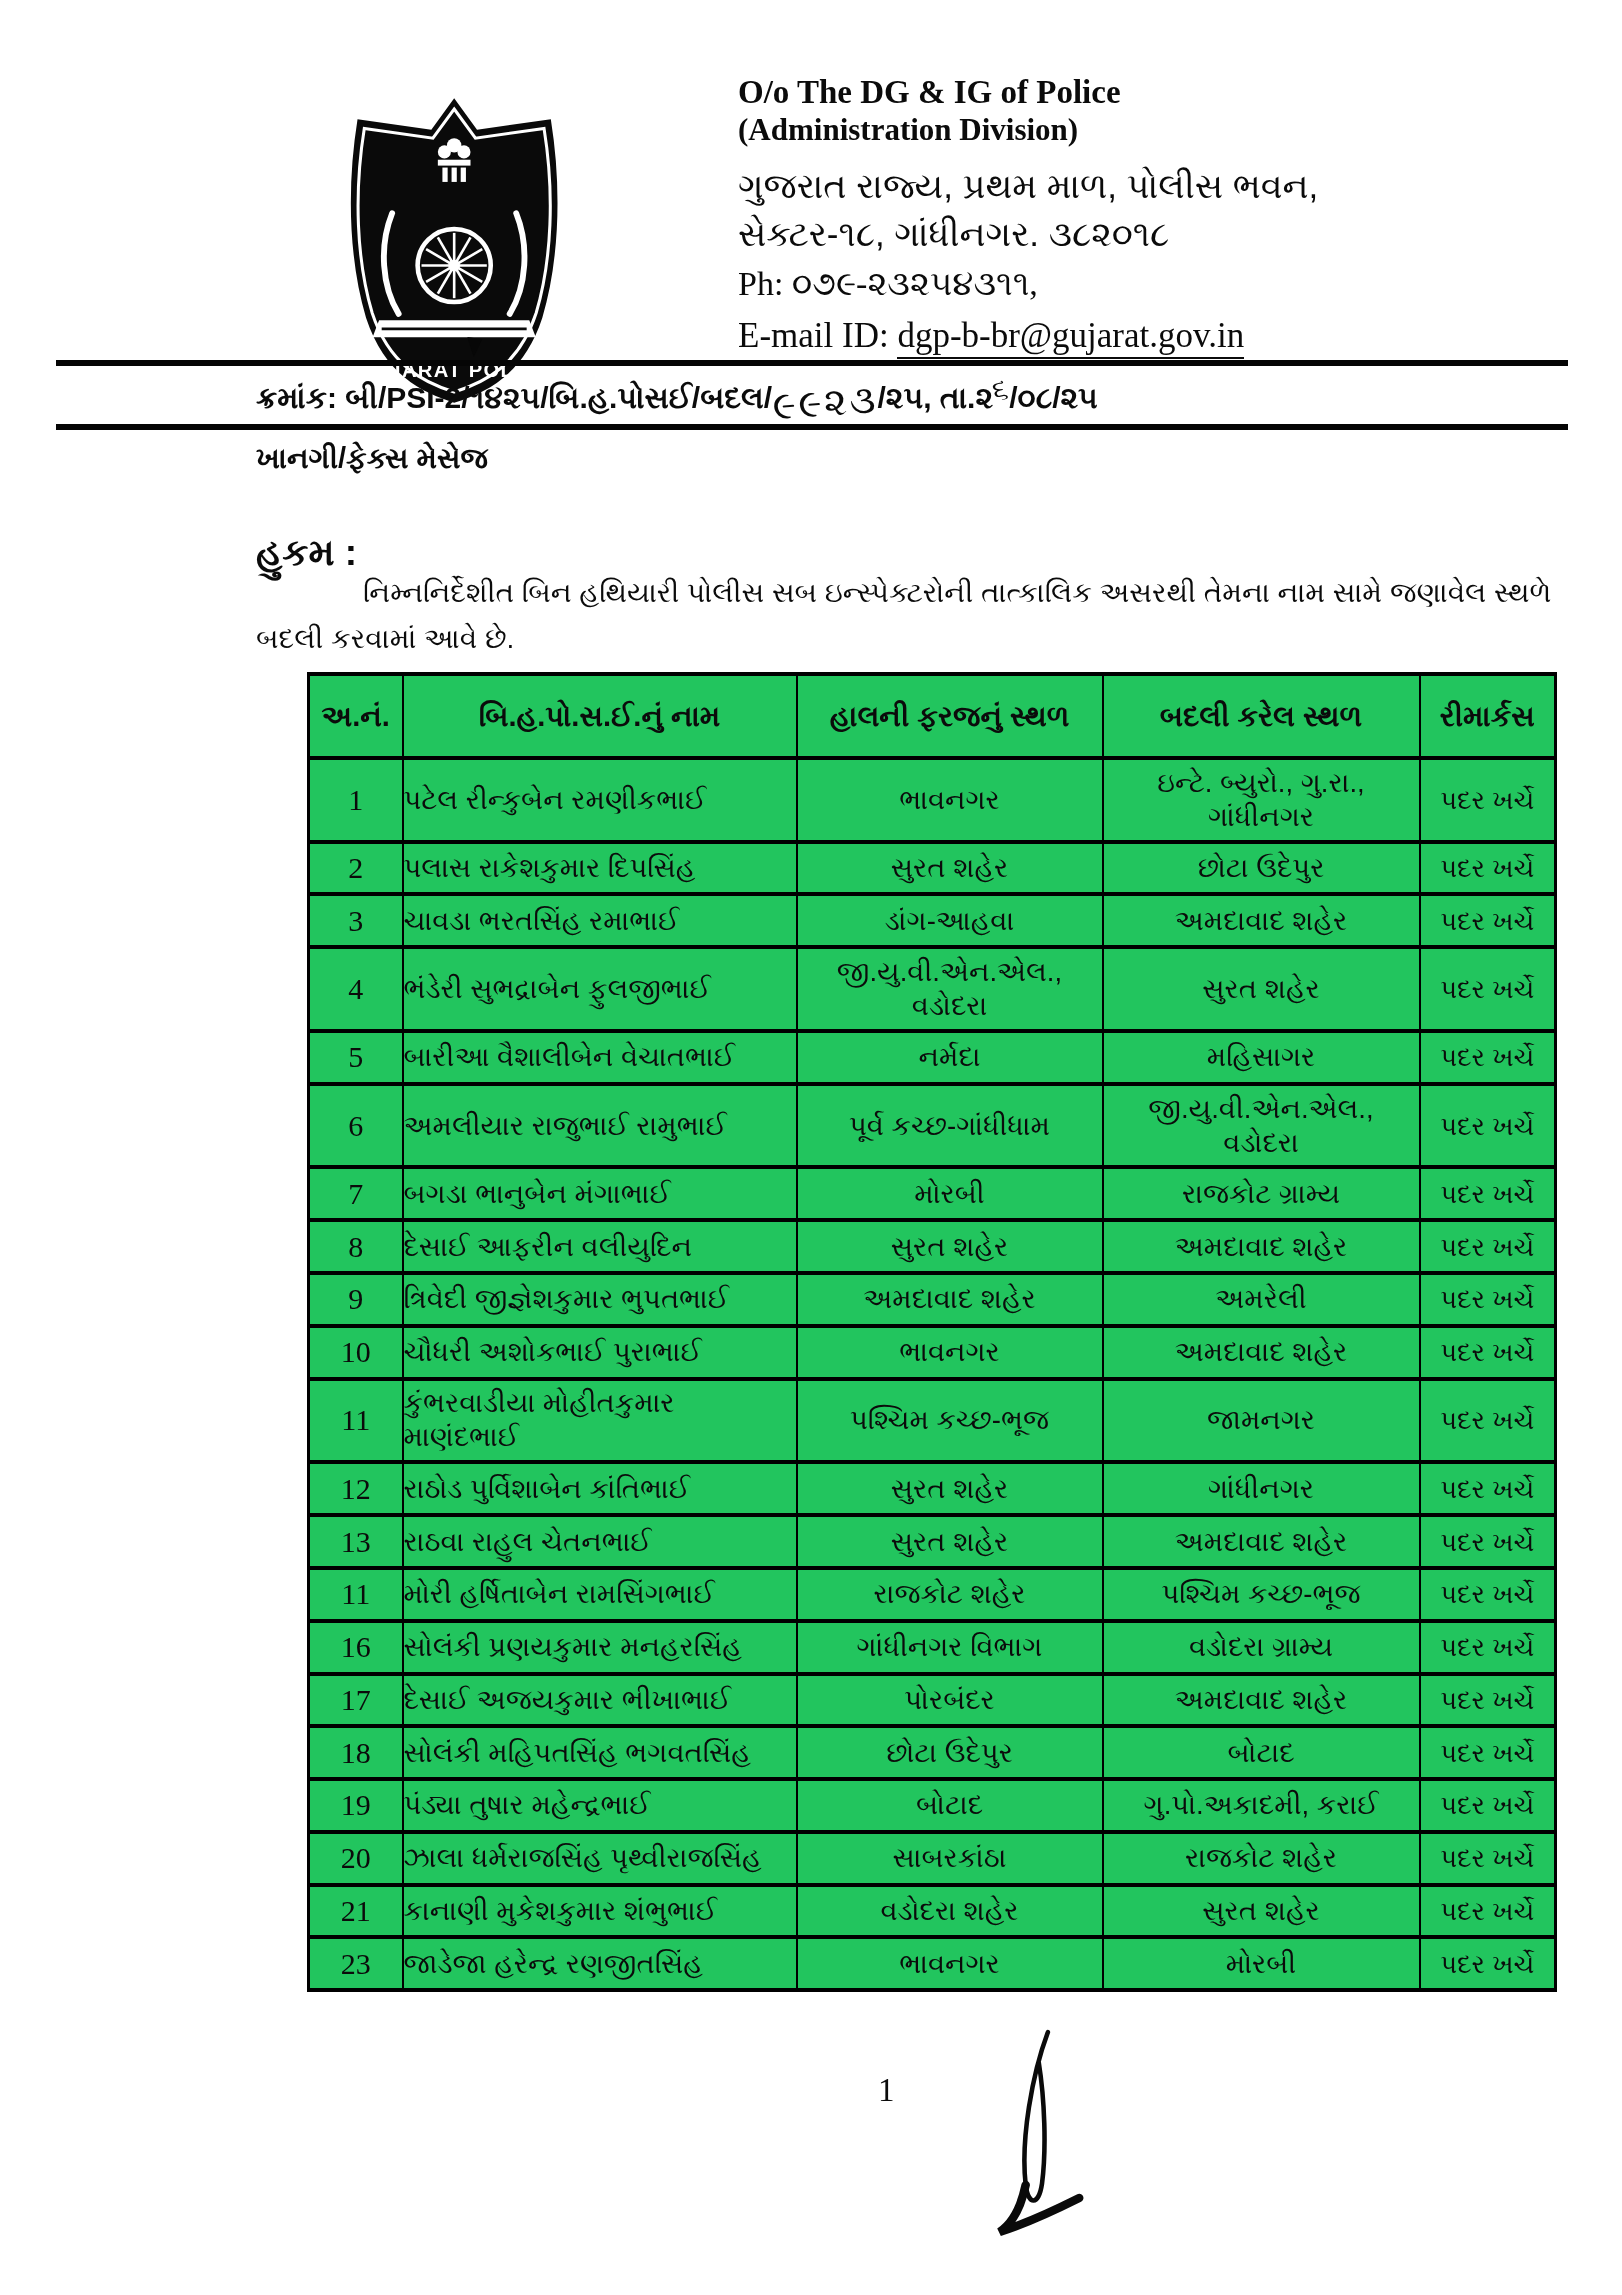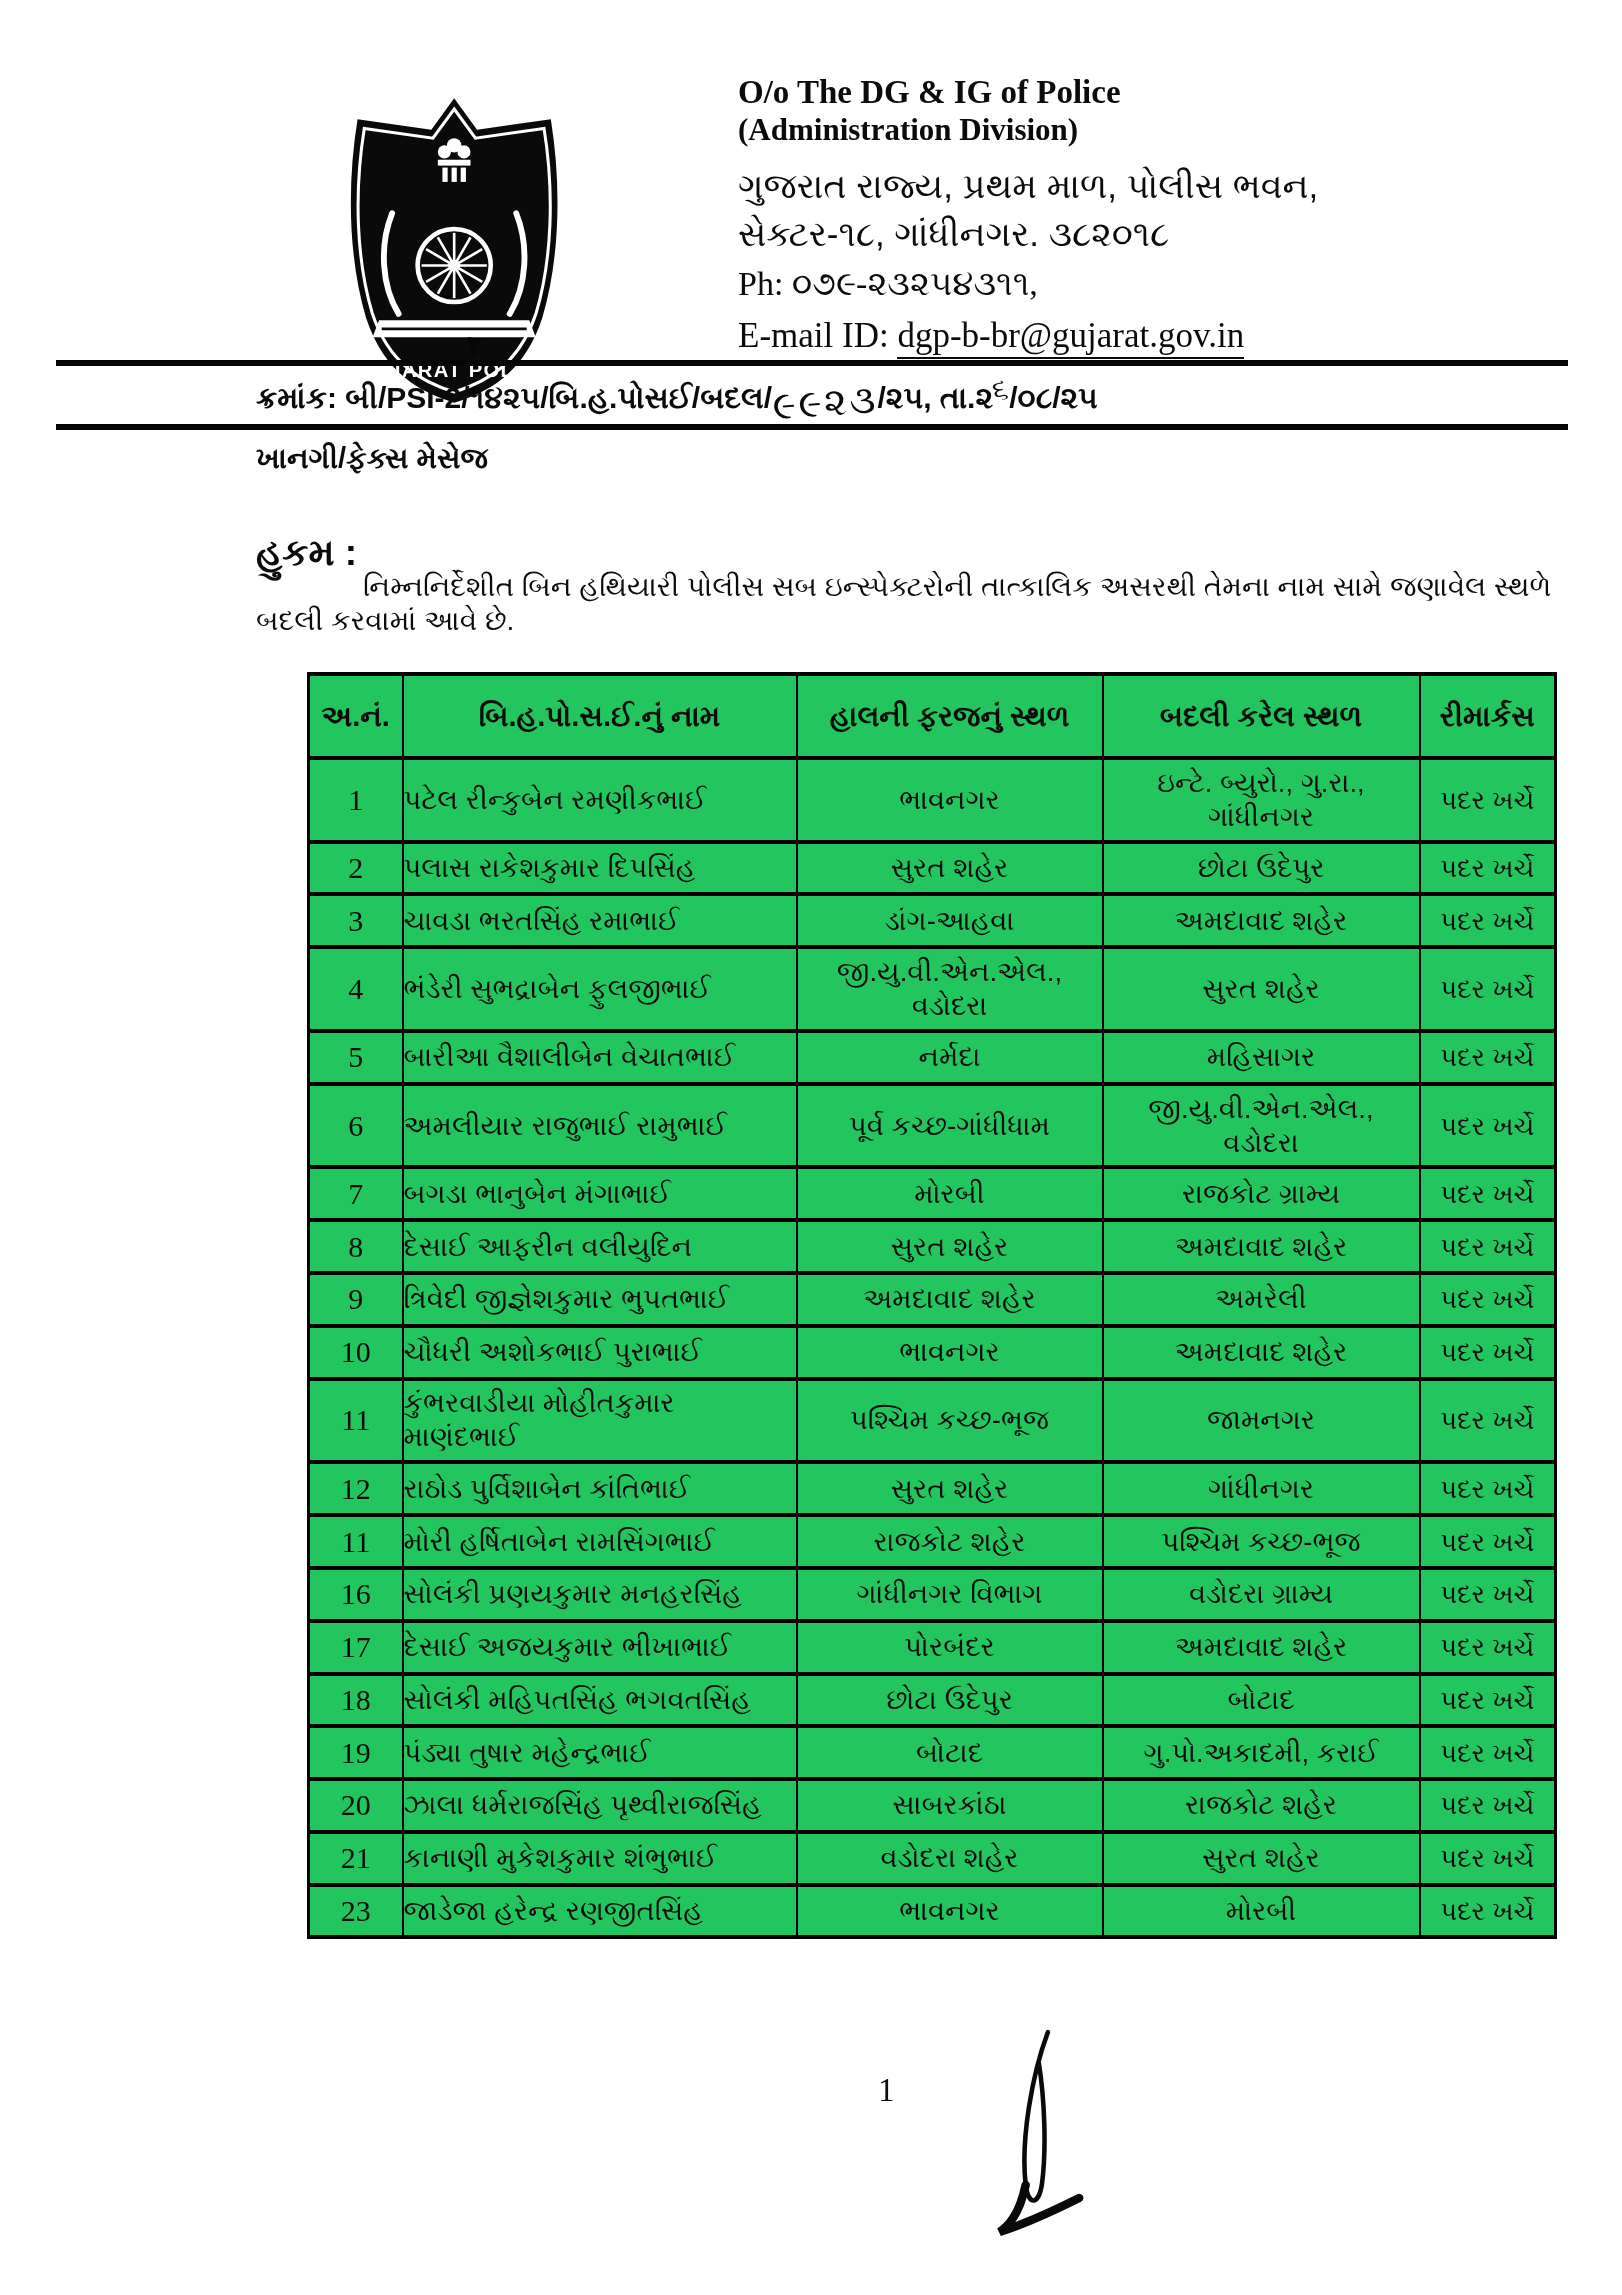--- a/index.html
+++ b/index.html
@@ -24,21 +24,21 @@
   #stray-mark{left:466px;top:338px;width:0;height:0;border-left:9.2px solid transparent;
     border-right:6.5px solid transparent;border-top:19.6px solid #070707;transform:rotate(8deg);}
   
   #ref-line{left:256px;top:372px;font-size:30px;font-weight:bold;white-space:nowrap;}
   .hand{display:inline-block;font-family:"DejaVu Serif","Liberation Serif",serif;font-weight:normal;}
   .hand-no{font-size:39px;transform:rotate(-4deg) translateY(7.9px);letter-spacing:2.6px;}
   .hand-date{font-size:29px;transform:rotate(-6deg) translateY(-9.2px);}
   
   #message-type{left:256px;top:442px;font-size:29px;font-weight:bold;}
   #order-heading{left:256px;top:532px;font-size:37px;font-weight:bold;}
-  #order-paragraph{left:256px;top:570px;width:1315px;font-size:28px;line-height:34px;text-indent:107px;}
+  #order-paragraph{left:256px;top:570px;width:1315px;font-size:28px;line-height:46px;text-indent:107px;}
   
   #transfer-table{left:307px;top:672px;}
   table{border-collapse:collapse;table-layout:fixed;width:1248px;background:#22c55e;
     border:3.9px solid #000;}
   th,td{border-left:2.6px solid #000;border-right:2.6px solid #000;
     border-top:4.6px solid #000;border-bottom:4.6px solid #000;
     text-align:center;vertical-align:middle;padding:5.9px 5.2px;
     font-size:27.5px;line-height:34px;overflow:hidden;}
   th{font-size:29px;font-weight:bold;height:68px;}
   td.sr{font-family:"Liberation Serif","DejaVu Serif",serif;font-size:30px;}
@@ -214,20 +214,27 @@
           <td class="remarks">પદર ખર્ચે</td>
         </tr>
     <tr>
           <td class="sr">12</td>
           <td class="name">રાઠોડ પુર્વિશાબેન કાંતિભાઈ</td>
           <td>સુરત શહેર</td>
           <td>ગાંધીનગર</td>
           <td class="remarks">પદર ખર્ચે</td>
         </tr>
     <tr>
+          <td class="sr">13</td>
+          <td class="name">રાઠવા રાહુલ ચેતનભાઈ</td>
+          <td>સુરત શહેર</td>
+          <td>અમદાવાદ શહેર</td>
+          <td class="remarks">પદર ખર્ચે</td>
+        </tr>
+    <tr>
           <td class="sr">11</td>
           <td class="name">મોરી હર્ષિતાબેન રામસિંગભાઈ</td>
           <td>રાજકોટ શહેર</td>
           <td>પશ્ચિમ કચ્છ-ભૂજ</td>
           <td class="remarks">પદર ખર્ચે</td>
         </tr>
     <tr>
           <td class="sr">16</td>
           <td class="name">સોલંકી પ્રણયકુમાર મનહરસિંહ</td>
           <td>ગાંધીનગર વિભાગ</td>

